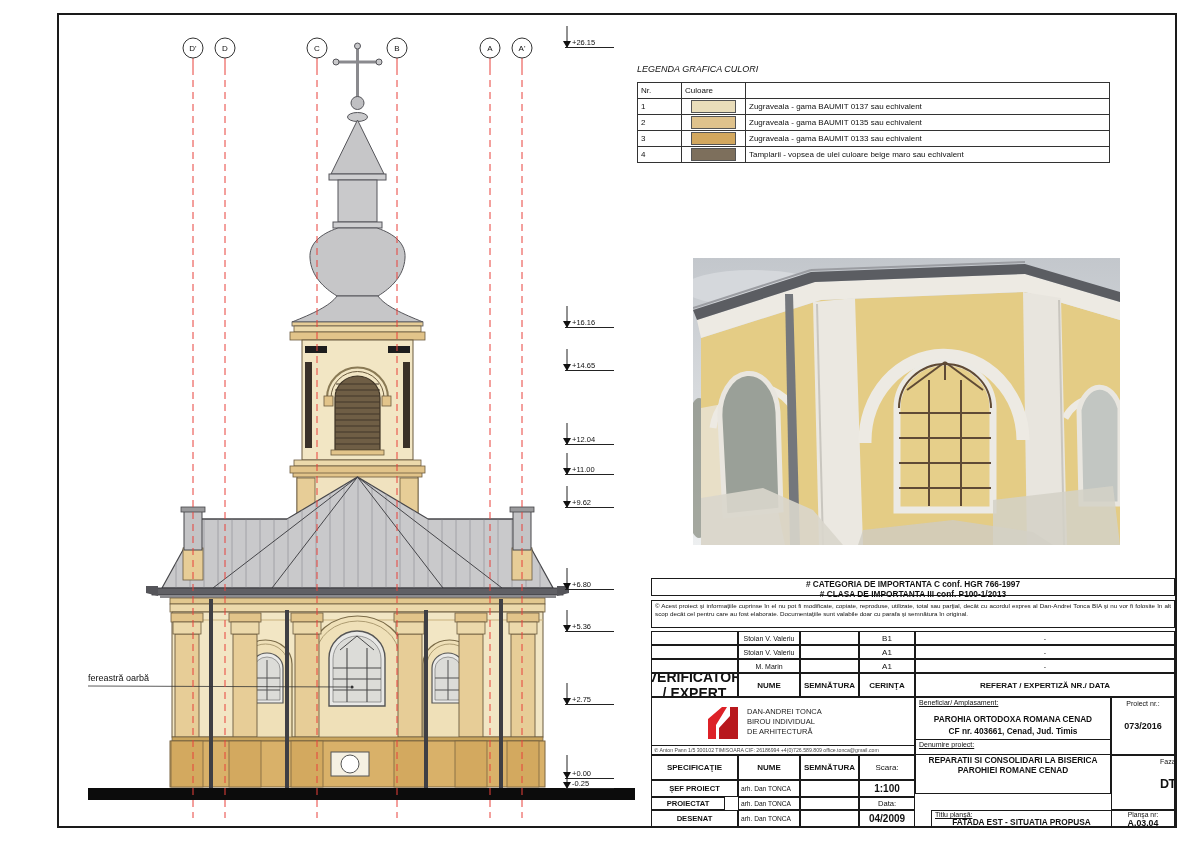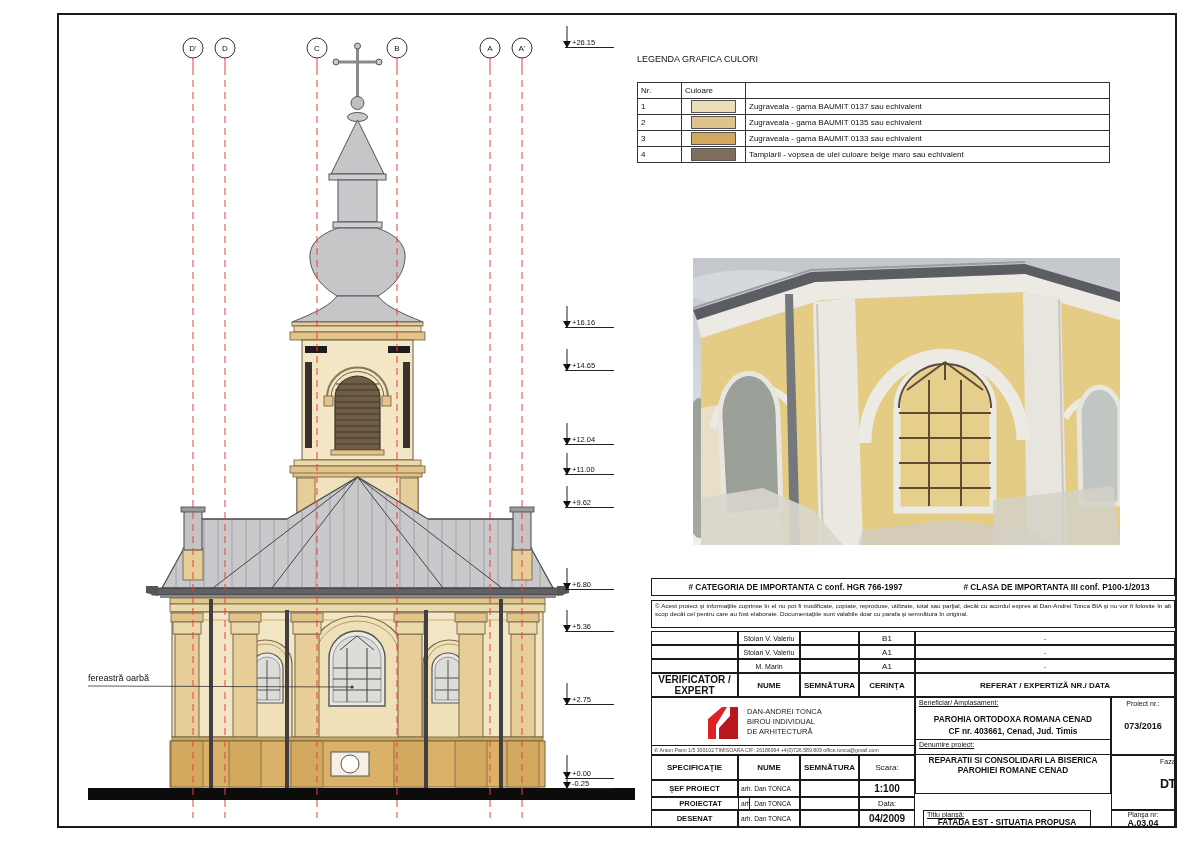--- a/index.html
+++ b/index.html
@@ -355,21 +355,21 @@
         </g>
       <g>
           <line class="mline" x1="567" y1="779" x2="567" y2="789"></line>
           <polygon class="mtri" points="563,782 571,782 567,789"></polygon>
           <line class="mline" x1="565" y1="788.5" x2="614" y2="788.5"></line>
           <text class="mtext" x="572" y="786">-0.25</text>
         </g>
     </g>
   </svg>
 
-  <div class="abs legend-title" style="left:637px;top:54px;">LEGENDA GRAFICA CULORI</div>
+  <div class="abs legend-title" style="left:637px;top:64px;font-style:italic;">LEGENDA GRAFICA CULORI</div>
   <table class="abs legend-table" style="left:637px;top:82px;">
     <colgroup>
         <col style="width:44px">
         <col style="width:64px">
         <col>
       </colgroup>
     <tbody>
         <tr>
       <td>Nr.</td>
       <td>Culoare</td>
@@ -454,21 +454,21 @@
       <path d="M206,150 A46,44 0 0 1 298,150"></path>
     </g>
 
     <polygon points="92,36 100,36 107,287 97,287" fill="#74777c"></polygon>
 
     <polygon points="8,240 70,230 120,252 150,287 8,287" fill="#d9d6cc" opacity="0.9"></polygon>
     <polygon points="170,272 260,262 340,274 360,287 165,287" fill="#cfccc2" opacity="0.8"></polygon>
     <polygon points="300,242 420,228 427,287 300,287" fill="#d4d1c7" opacity="0.85"></polygon>
   </svg>
 
-  <div class="abs tb imp" style="left:651px;top:578px;width:524px;height:18px;">
+  <div class="abs tb imp" style="left:651px;top:578px;width:524px;height:18px;flex-direction:column;">
     <span style="flex:0 0 55%;text-align:center;"># CATEGORIA DE IMPORTANTA C conf. HGR 766-1997</span>
     <span style="flex:1;text-align:center;"># CLASA DE IMPORTANTA III conf. P100-1/2013</span>
   </div>
 
   <div class="abs tb copy" style="left:651px;top:600px;width:524px;height:28px;">© Acest proiect şi informaţiile cuprinse în el nu pot fi modificate, copiate, reproduse, utilizate, total sau parţial, decât cu acordul expres al Dan-Andrei Tonca BIA şi nu vor fi folosite în alt scop decât cel pentru care au fost elaborate. Documentaţiile sunt valabile doar cu parafa şi semnătura în original.</div>
 
   <div class="abs" style="left:651px;top:631px;width:524px;height:196px;">
 
     <div class="cell" style="left:0;top:0;width:87px;height:14px;"></div>
     <div class="cell cc" style="left:87px;top:0;width:62px;height:14px;">Stoian V. Valeriu</div>
@@ -481,21 +481,21 @@
     <div class="cell" style="left:149px;top:14px;width:59px;height:14px;"></div>
     <div class="cell cc" style="left:208px;top:14px;width:56px;height:14px;font-size:8px;">A1</div>
     <div class="cell cc" style="left:264px;top:14px;width:260px;height:14px;">-</div>
 
     <div class="cell" style="left:0;top:28px;width:87px;height:14px;"></div>
     <div class="cell cc" style="left:87px;top:28px;width:62px;height:14px;">M. Marin</div>
     <div class="cell" style="left:149px;top:28px;width:59px;height:14px;"></div>
     <div class="cell cc" style="left:208px;top:28px;width:56px;height:14px;font-size:8px;">A1</div>
     <div class="cell cc" style="left:264px;top:28px;width:260px;height:14px;">-</div>
 
-    <div class="cell cc b" style="left:0;top:42px;width:87px;height:24px;font-size:10px;">VERIFICATOR / EXPERT</div>
+    <div class="cell cc b" style="left:0;top:42px;width:87px;height:24px;font-size:14px;">VERIFICATOR / EXPERT</div>
     <div class="cell cc b" style="left:87px;top:42px;width:62px;height:24px;font-size:8px;">NUME</div>
     <div class="cell cc b" style="left:149px;top:42px;width:59px;height:24px;font-size:8px;">SEMNĂTURA</div>
     <div class="cell cc b" style="left:208px;top:42px;width:56px;height:24px;font-size:8px;">CERINŢA</div>
     <div class="cell" style="left:0;top:66px;width:264px;height:58px;">
       <svg width="34" height="36" style="position:absolute;left:54px;top:7px;">
         <polygon points="2,14 16,2 21,2 10,20 10,34 2,34" fill="#dd2127"></polygon>
         <polygon points="24,2 32,2 32,34 13,34 13,23 24,11" fill="#b8181d"></polygon>
       </svg>
       <div style="position:absolute;left:95px;top:9px;font-size:7.5px;line-height:1.35;color:#222;">
         <div>DAN-ANDREI TONCA</div>
@@ -519,40 +519,40 @@
     <div class="cell cc b" style="left:0;top:124px;width:87px;height:25px;font-size:8px;">SPECIFICAŢIE</div>
     <div class="cell cc b" style="left:87px;top:124px;width:62px;height:25px;font-size:8px;">NUME</div>
     <div class="cell cc b" style="left:149px;top:124px;width:59px;height:25px;font-size:8px;">SEMNĂTURA</div>
     <div class="cell cc" style="left:208px;top:124px;width:56px;height:25px;font-size:8px;">Scara:</div>
 
     <div class="cell cc b" style="left:0;top:149px;width:87px;height:17px;font-size:7.6px;">ŞEF PROIECT</div>
     <div class="cell" style="left:87px;top:149px;width:62px;height:17px;padding:4px 2px;font-size:6.6px;">arh. Dan TONCA</div>
     <div class="cell" style="left:149px;top:149px;width:59px;height:17px;"></div>
     <div class="cell cc b" style="left:208px;top:149px;width:56px;height:17px;font-size:10px;">1:100</div>
 
-    <div class="cell cc b" style="left:0;top:166px;width:99px;height:13px;font-size:7.6px;">PROIECTAT</div>
+    <div class="cell cc b" style="left:0;top:166px;width:74px;height:13px;font-size:7.6px;">PROIECTAT</div>
     <div class="cell" style="left:87px;top:166px;width:62px;height:13px;padding:2px;font-size:6.6px;">arh. Dan TONCA</div>
     <div class="cell" style="left:149px;top:166px;width:59px;height:13px;"></div>
     <div class="cell cc" style="left:208px;top:166px;width:56px;height:13px;font-size:7.6px;">Data:</div>
 
     <div class="cell cc b" style="left:0;top:179px;width:87px;height:17px;font-size:7.6px;">DESENAT</div>
     <div class="cell" style="left:87px;top:179px;width:62px;height:17px;padding:4px 2px;font-size:6.6px;">arh. Dan TONCA</div>
     <div class="cell" style="left:149px;top:179px;width:59px;height:17px;"></div>
     <div class="cell cc b" style="left:208px;top:179px;width:56px;height:17px;font-size:10px;">04/2009</div>
 
     <div class="cell" style="left:264px;top:108px;width:196px;height:55px;">
       <div class="u" style="padding:1px 3px;">Denumire proiect:</div>
       <div class="b" style="text-align:center;font-size:8.3px;margin-top:6px;line-height:1.25;">REPARATII SI CONSOLIDARI LA BISERICA PAROHIEI ROMANE CENAD</div>
     </div>
     <div class="cell" style="left:460px;top:124px;width:64px;height:55px;padding-left:48px;">
       <div style="text-align:center;padding-top:2px;">Faza:</div>
       <div class="b" style="text-align:center;font-size:12.5px;margin-top:12px;letter-spacing:-0.5px;">DTAC,PTH</div>
     </div>
 
-    <div class="cell" style="left:272px;top:179px;width:168px;height:17px;">
+    <div class="cell" style="left:280px;top:179px;width:181px;height:17px;">
       <span class="u" style="position:absolute;left:3px;top:0;">Titlu planşă:</span>
       <div class="b" style="text-align:center;font-size:8.3px;margin-top:6px;">FATADA EST - SITUATIA PROPUSA</div>
     </div>
     <div class="cell" style="left:460px;top:179px;width:64px;height:17px;">
       <div style="text-align:center;font-size:6.8px;">Planşa nr:</div>
       <div class="b" style="text-align:center;font-size:8.8px;">A.03.04</div>
     </div>
   </div>
 </div>
 

